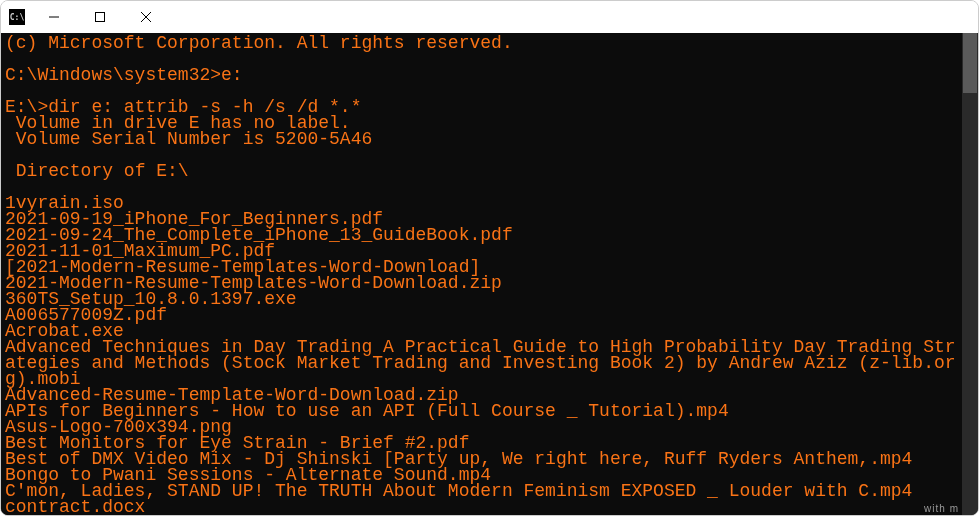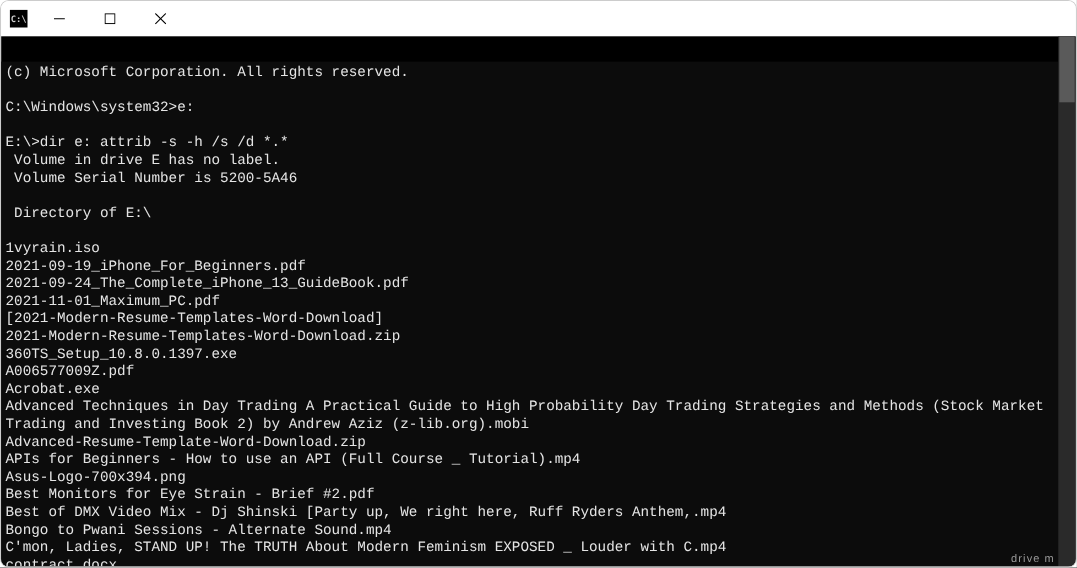--- a/index.html
+++ b/index.html
@@ -55,28 +55,27 @@
     .win-btn svg { width: 10px; height: 10px; }
     .terminal-wrap {
       flex: 1;
       display: flex;
       background: #000;
       overflow: hidden;
     }
     .terminal {
       flex: 1;
       background: #0c0c0c;
-      color: #e5e5e5;
+      color: #f97316;
       font-family: Consolas, "Courier New", monospace;
-      font-size: 13px;
+      font-size: 18px;
       line-height: 16px;
       padding: 2px 4px;
       white-space: pre;
       overflow: hidden;
-      margin-top: 23px;
     }
     .terminal .line {
       white-space: pre-wrap;
       word-break: break-all;
     }
     .scrollbar {
       width: 16px;
       background: #2a2a2a;
       position: relative;
     }
@@ -123,13 +122,13 @@
   </div>
 </div>
 
 <div class="terminal-wrap">
   <div class="terminal" id="terminal"><div class="line">(c) Microsoft Corporation. All rights reserved.</div><div class="line">&nbsp;</div><div class="line">C:\Windows\system32&gt;e:</div><div class="line">&nbsp;</div><div class="line">E:\&gt;dir e: attrib -s -h /s /d *.*</div><div class="line"> Volume in drive E has no label.</div><div class="line"> Volume Serial Number is 5200-5A46</div><div class="line">&nbsp;</div><div class="line"> Directory of E:\</div><div class="line">&nbsp;</div><div class="line">1vyrain.iso</div><div class="line">2021-09-19_iPhone_For_Beginners.pdf</div><div class="line">2021-09-24_The_Complete_iPhone_13_GuideBook.pdf</div><div class="line">2021-11-01_Maximum_PC.pdf</div><div class="line">[2021-Modern-Resume-Templates-Word-Download]</div><div class="line">2021-Modern-Resume-Templates-Word-Download.zip</div><div class="line">360TS_Setup_10.8.0.1397.exe</div><div class="line">A006577009Z.pdf</div><div class="line">Acrobat.exe</div><div class="line">Advanced Techniques in Day Trading A Practical Guide to High Probability Day Trading Strategies and Methods (Stock Market Trading and Investing Book 2) by Andrew Aziz (z-lib.org).mobi</div><div class="line">Advanced-Resume-Template-Word-Download.zip</div><div class="line">APIs for Beginners - How to use an API (Full Course _ Tutorial).mp4</div><div class="line">Asus-Logo-700x394.png</div><div class="line">Best Monitors for Eye Strain - Brief #2.pdf</div><div class="line">Best of DMX Video Mix - Dj Shinski [Party up, We right here, Ruff Ryders Anthem,.mp4</div><div class="line">Bongo to Pwani Sessions - Alternate Sound.mp4</div><div class="line">C'mon, Ladies, STAND UP! The TRUTH About Modern Feminism EXPOSED _ Louder with C.mp4</div><div class="line">contract.docx</div><div class="line">Dell-Logo-700x394.png</div></div>
   <div class="scrollbar">
     <div class="scrollbar-thumb"></div>
   </div>
 </div>
 
-<div class="watermark">drive m</div>
+<div class="watermark">with m</div>
 
 </body></html>

